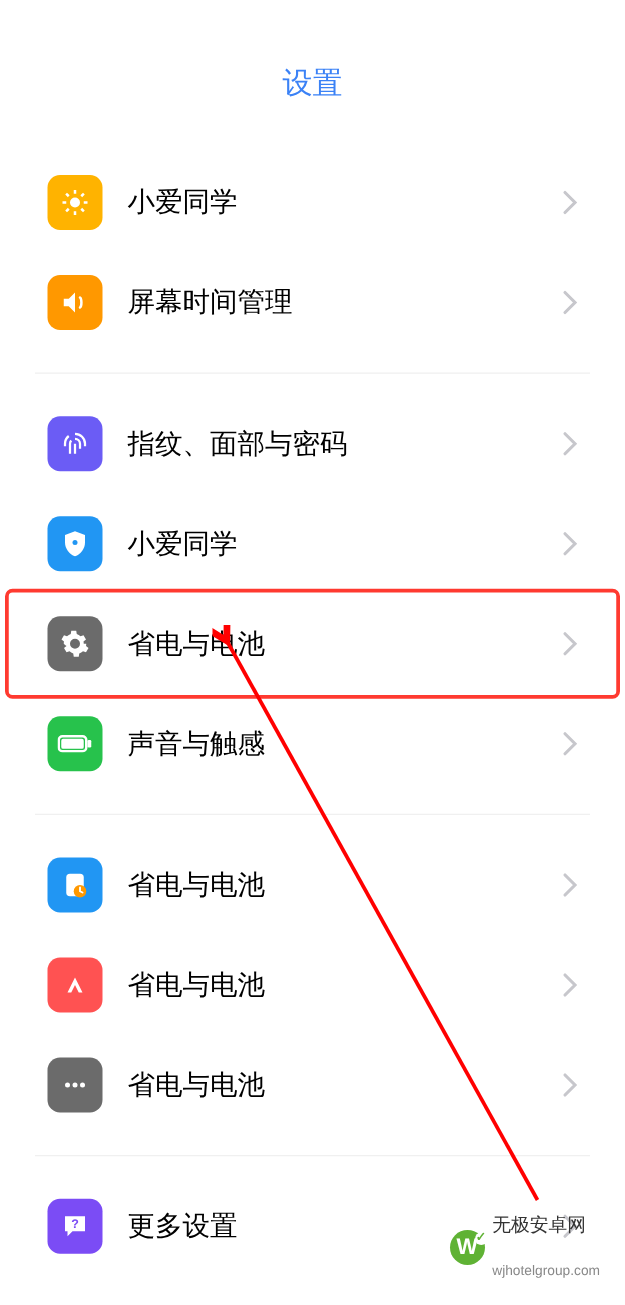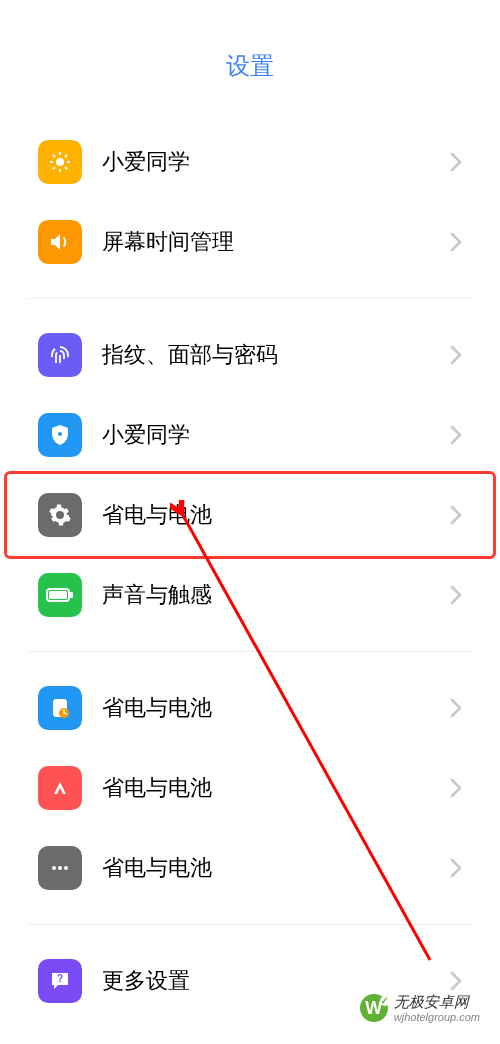--- a/index.html
+++ b/index.html
@@ -40,23 +40,23 @@
       display: flex; align-items: center; gap: 6px;
       color: #333; font-size: 14px; z-index: 20;
     }
     .watermark-logo {
       width: 28px; height: 28px; background: #5fb234; border-radius: 50%;
       display: flex; align-items: center; justify-content: center;
       color: #fff; font-weight: bold; font-size: 18px; position: relative;
       font-family: Arial, sans-serif;
     }
     .watermark-logo::after { content: "✓"; position: absolute; font-size: 10px; top: 2px; right: -2px; color: #5fb234; background: #fff; border-radius: 50%; width: 10px; height: 10px; line-height: 10px; text-align: center; }
-    .watermark-text { display: flex; flex-direction: column; line-height: 1.2; font-style: italic; }
+    .watermark-text { display: flex; flex-direction: column; line-height: 1.2; }
     .watermark-text .t1 { font-size: 15px; font-weight: 500; }
-    .watermark-text .t2 { font-size: 11px; color: #888; }
+    .watermark-text .t2 { font-size: 11px; color: #888; margin-top: 21px; }
   </style>
 </head>
 <body>
 
 <div class="title">设置</div>
 
 <div class="section">
   <div class="item">
     <div class="icon" style="background:#ffb300">
       <svg width="24" height="24" viewBox="0 0 24 24" fill="#fff">

